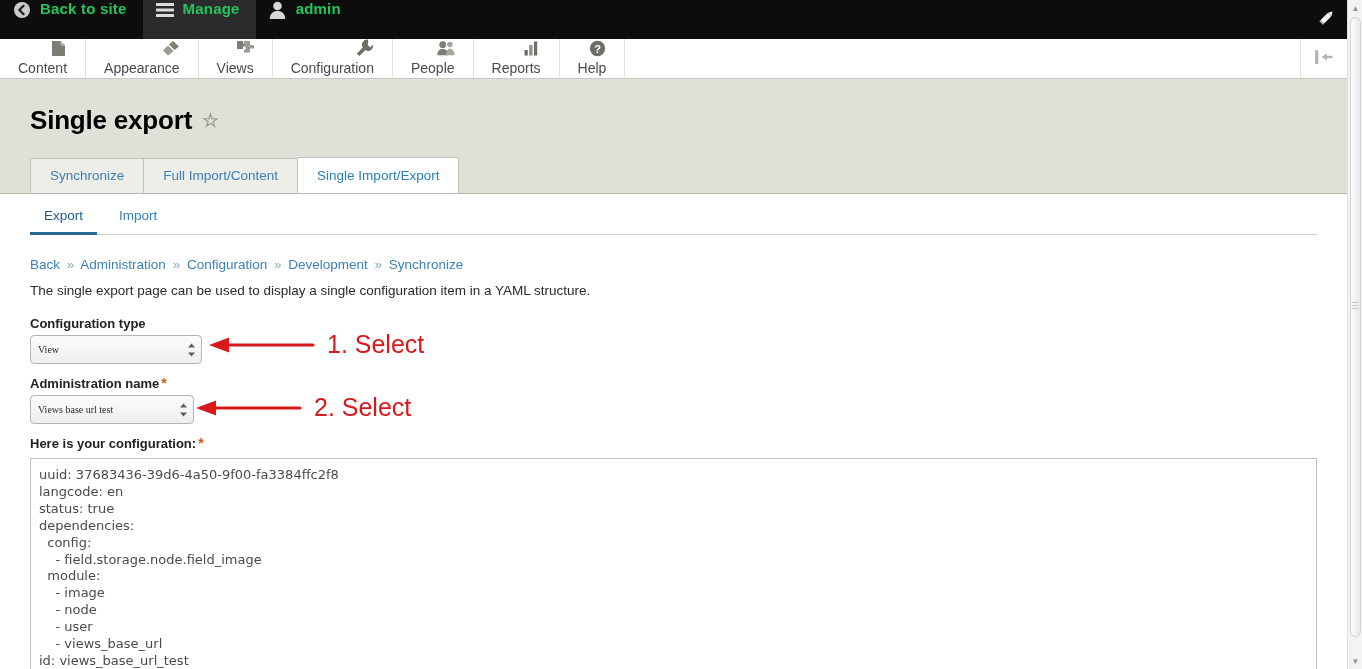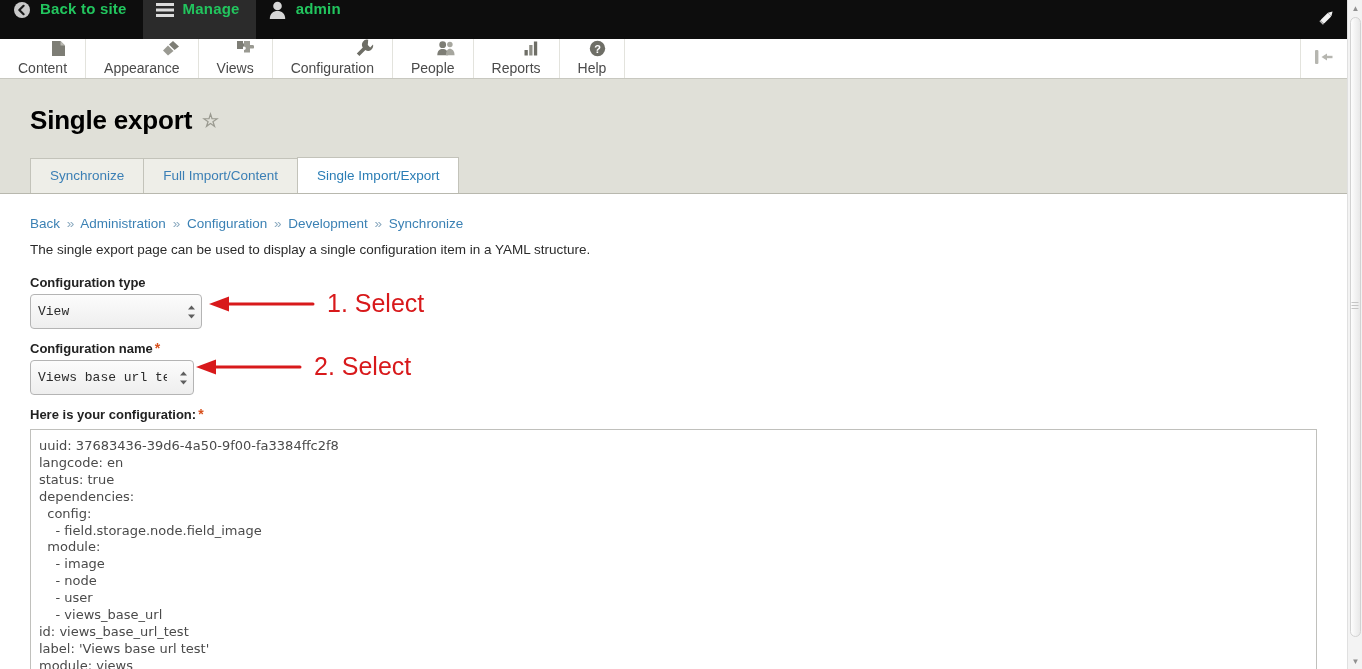--- a/index.html
+++ b/index.html
@@ -218,27 +218,27 @@
   }
   .req { color: #d8511d; font-size: 14px; padding-left: 2px; }
 
   .select-wrap {
     display: inline-block;
     position: relative;
   }
   select.mac-select {
     -webkit-appearance: none;
     appearance: none;
-    font-family: Liberation Mono, monospace;
-    font-size: 13px;
+    font-family: Liberation Serif, serif;
+    font-size: 10px;
     color: #2b2b2b;
     background: linear-gradient(#fcfcfc, #eeeeee);
     border: 1px solid #b4b4b4;
     border-radius: 4px;
-    height: 35px;
+    height: 29px;
     padding: 1px 26px 2px 7px;
     box-sizing: border-box;
     cursor: pointer;
     outline: none;
   }
   .stepper {
     position: absolute;
     right: 6px;
     top: 50%;
     transform: translateY(-50%);
@@ -495,20 +495,28 @@
         <span>Full Import/Content</span>
       </div>
       <div class="ptab active">
         <span>Single Import/Export</span>
       </div>
     </div>
   </div>
 
   <div class="content">
 
+    <div class="secondary-tabs">
+      <div class="stab active">
+        <span>Export</span>
+      </div>
+      <div class="stab">
+        <span>Import</span>
+      </div>
+    </div>
 
     <div class="breadcrumb">
       <a>Back</a>
       <span class="sep">»</span>
       <a>Administration</a>
       <span class="sep">»</span>
       <a>Configuration</a>
       <span class="sep">»</span>
       <a>Development</a>
       <span class="sep">»</span>
@@ -529,21 +537,21 @@
             <svg width="9" height="15" viewBox="0 0 9 15">
               <polygon points="4.5,1 8,5 1,5" fill="#5e5e5e"></polygon>
               <polygon points="4.5,14 8,10 1,10" fill="#5e5e5e"></polygon>
             </svg>
           </span>
         </span>
       </div>
 
       <div class="field-block">
         <label class="form-label">
-          <span>Configuration name</span><span class="req">*</span>
+          <span>Administration name</span><span class="req">*</span>
         </label>
         <span class="select-wrap">
           <select class="mac-select" style="width:164px">
             <option>Views base url test</option>
           </select>
           <span class="stepper">
             <svg width="9" height="15" viewBox="0 0 9 15">
               <polygon points="4.5,1 8,5 1,5" fill="#5e5e5e"></polygon>
               <polygon points="4.5,14 8,10 1,10" fill="#5e5e5e"></polygon>
             </svg>

